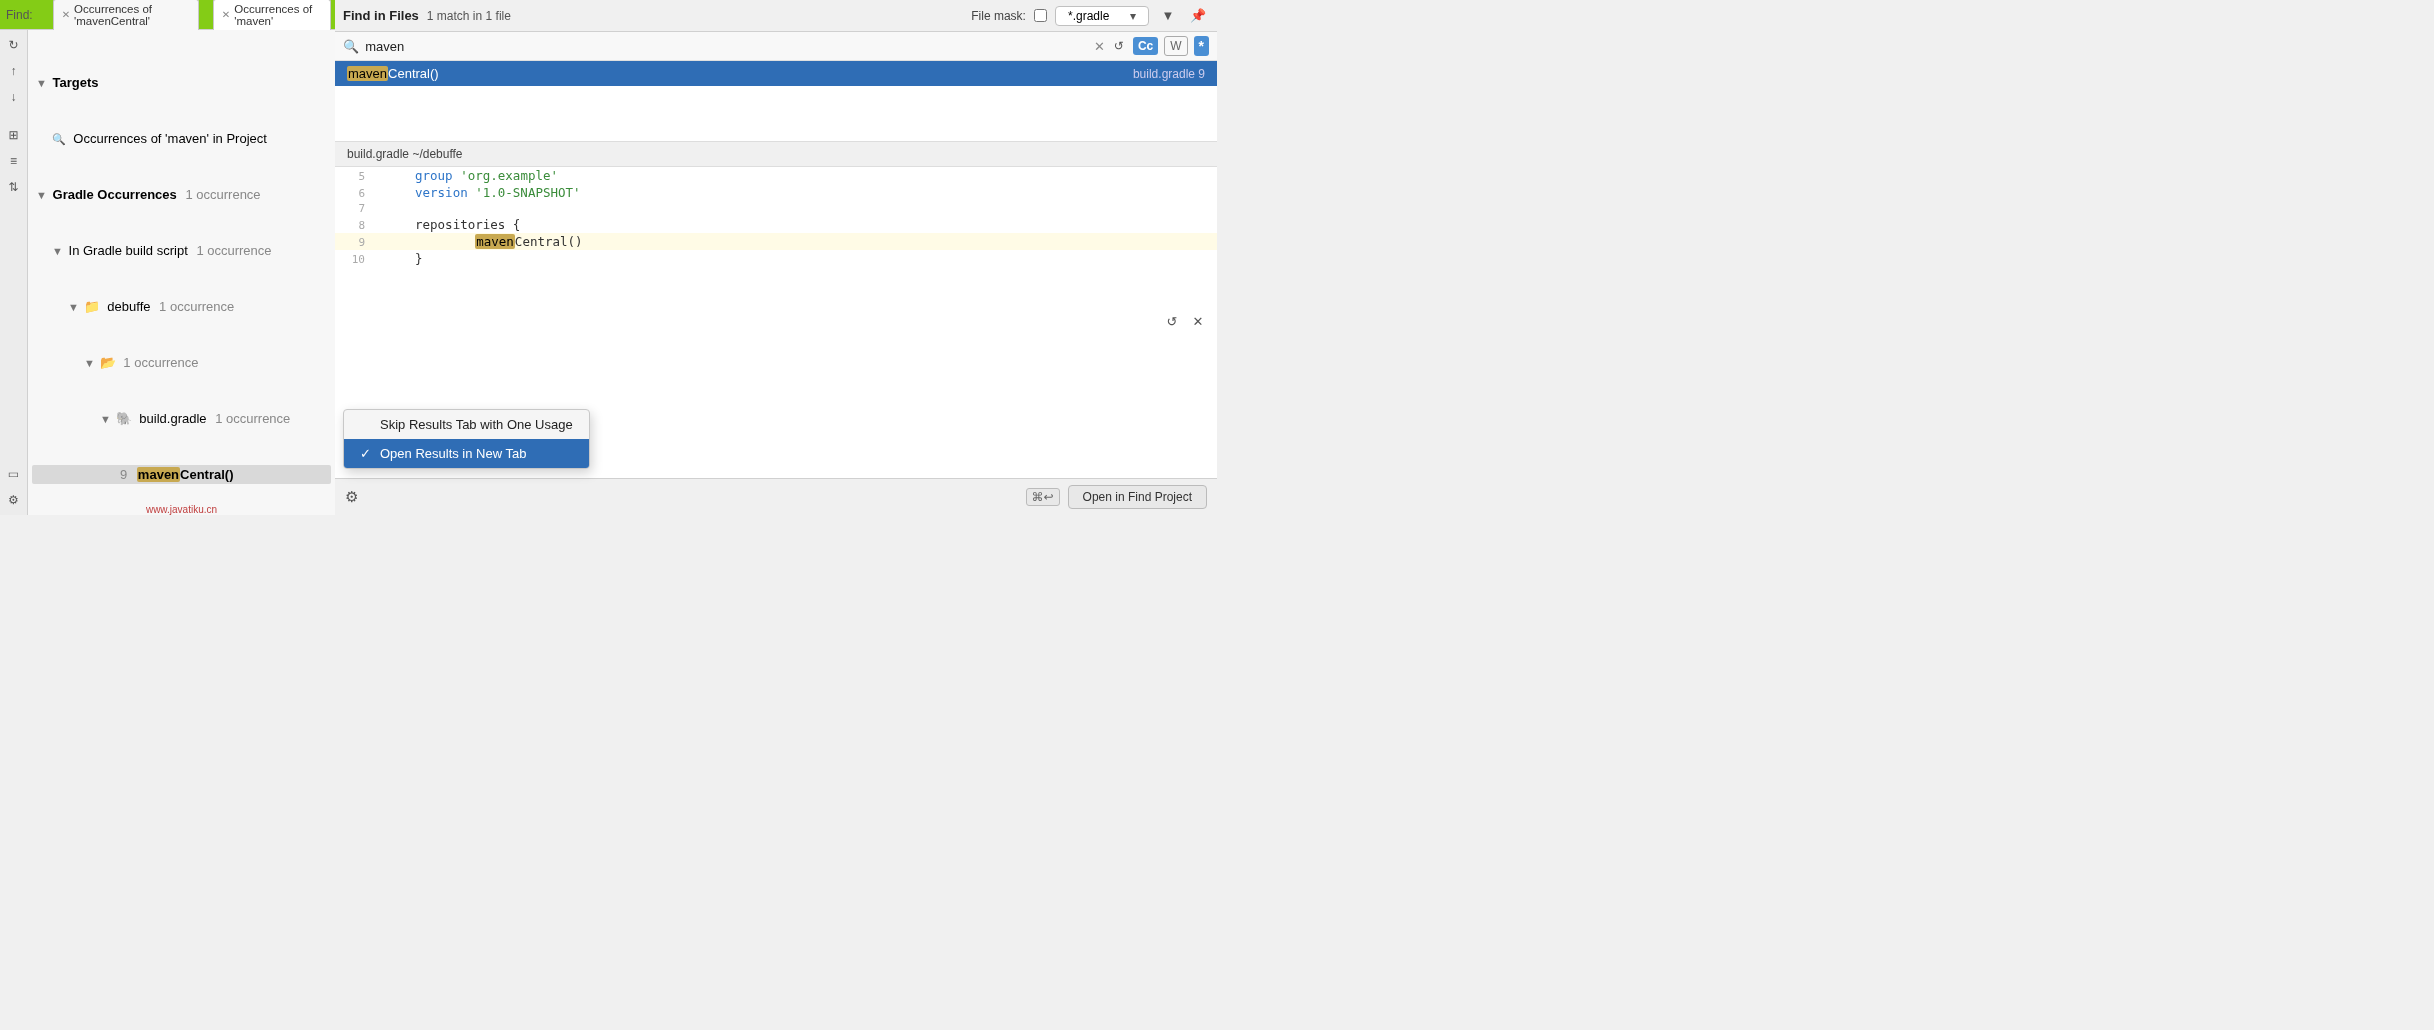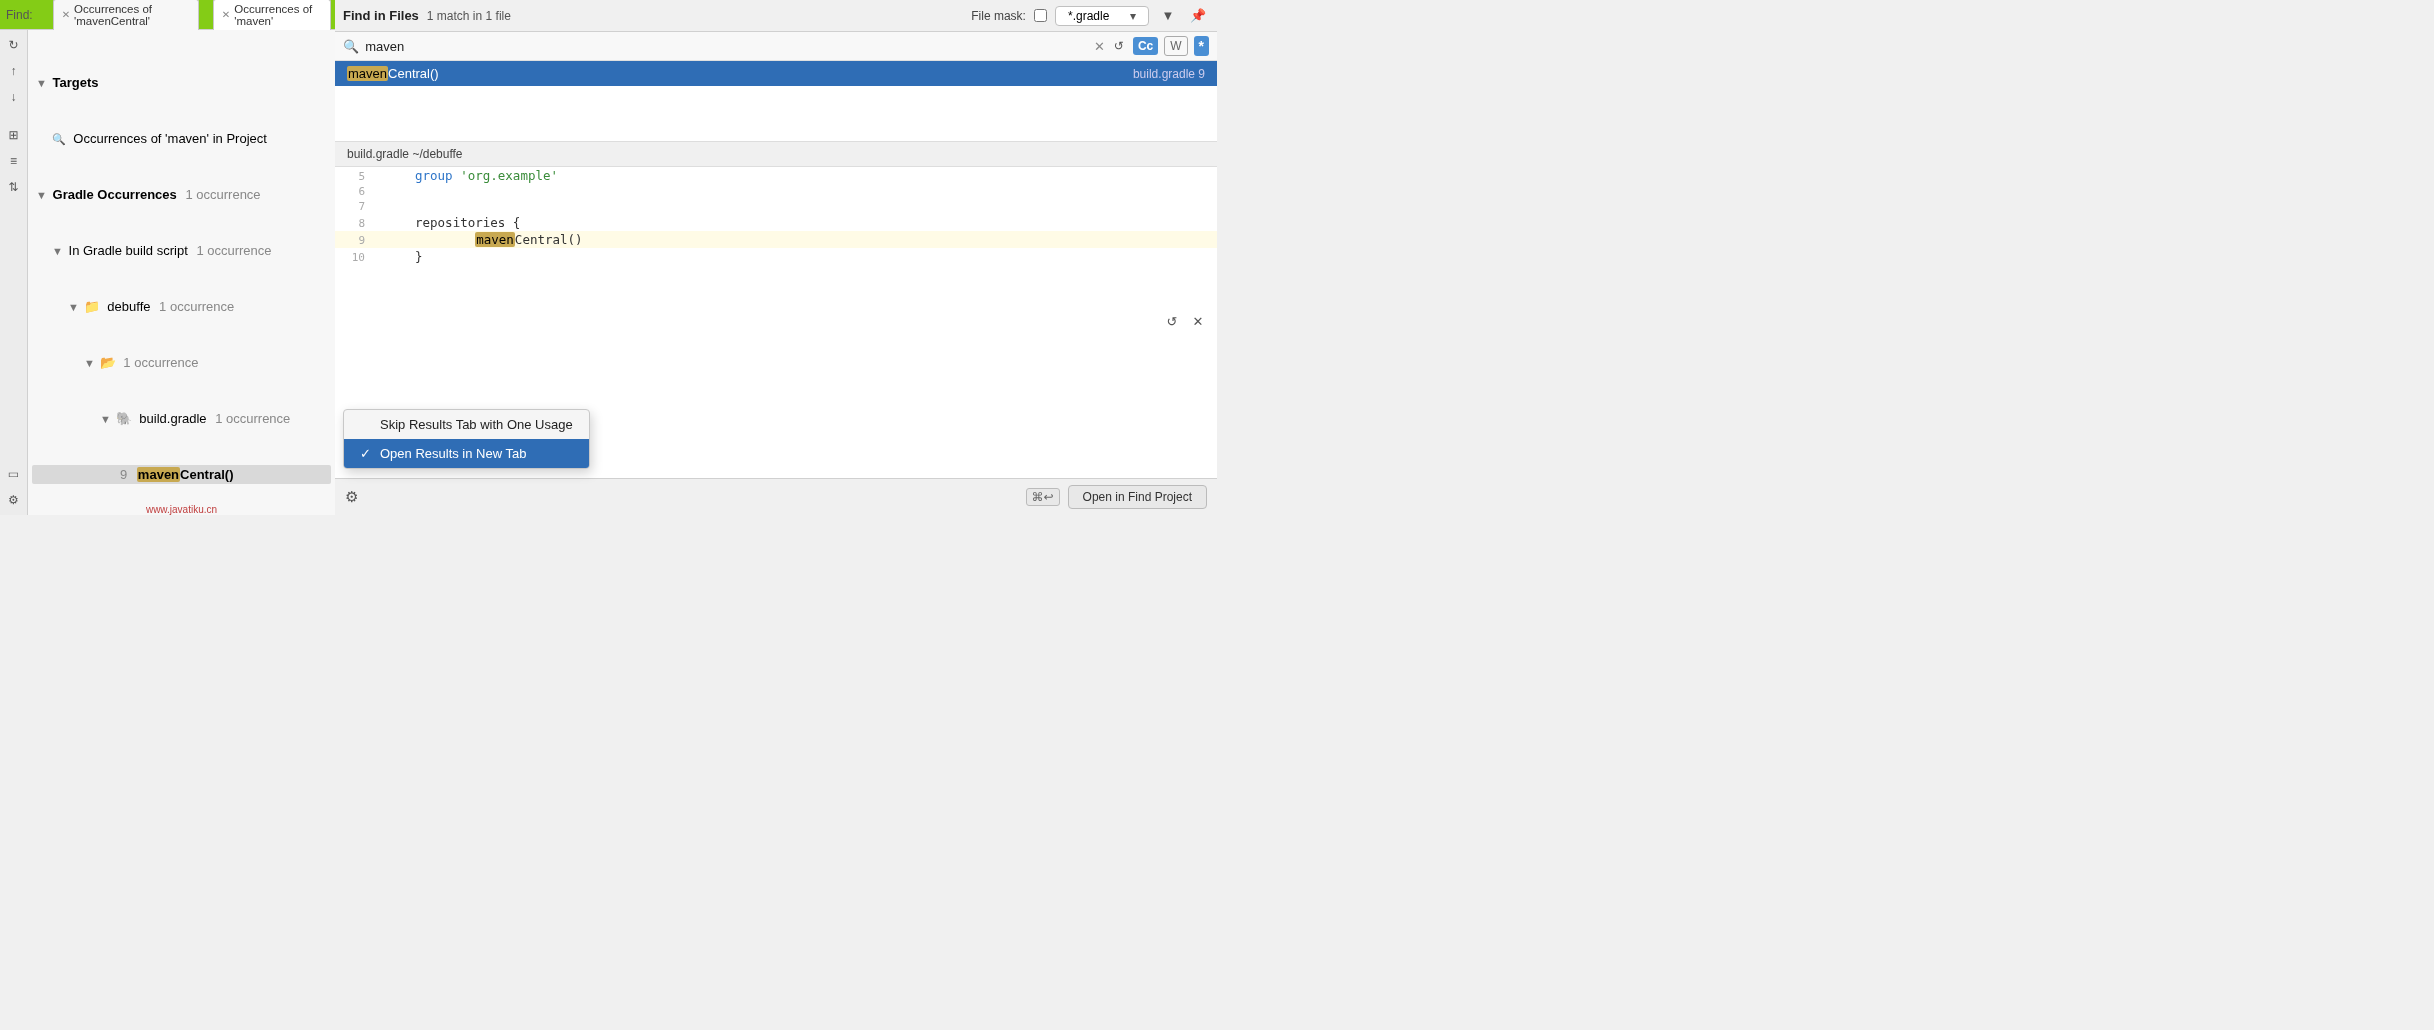--- a/index.html
+++ b/index.html
@@ -578,20 +578,21 @@
       <span>build.gradle ~/debuffe</span>
     </div>
 
     <div class="code-preview">
       <div class="code-line">
         <span class="line-num">5</span>
         <span class="code-content"><span class="code-key">group</span> <span class="code-string">'org.example'</span></span>
       </div>
       <div class="code-line">
         <span class="line-num">6</span>
+        <span class="code-content"><span class="code-key">version</span> <span class="code-string">'1.0-SNAPSHOT'</span></span>
       </div>
       <div class="code-line">
         <span class="line-num">7</span>
         <span class="code-content"></span>
       </div>
       <div class="code-line">
         <span class="line-num">8</span>
         <span class="code-content">repositories {</span>
       </div>
       <div class="code-line highlighted">

